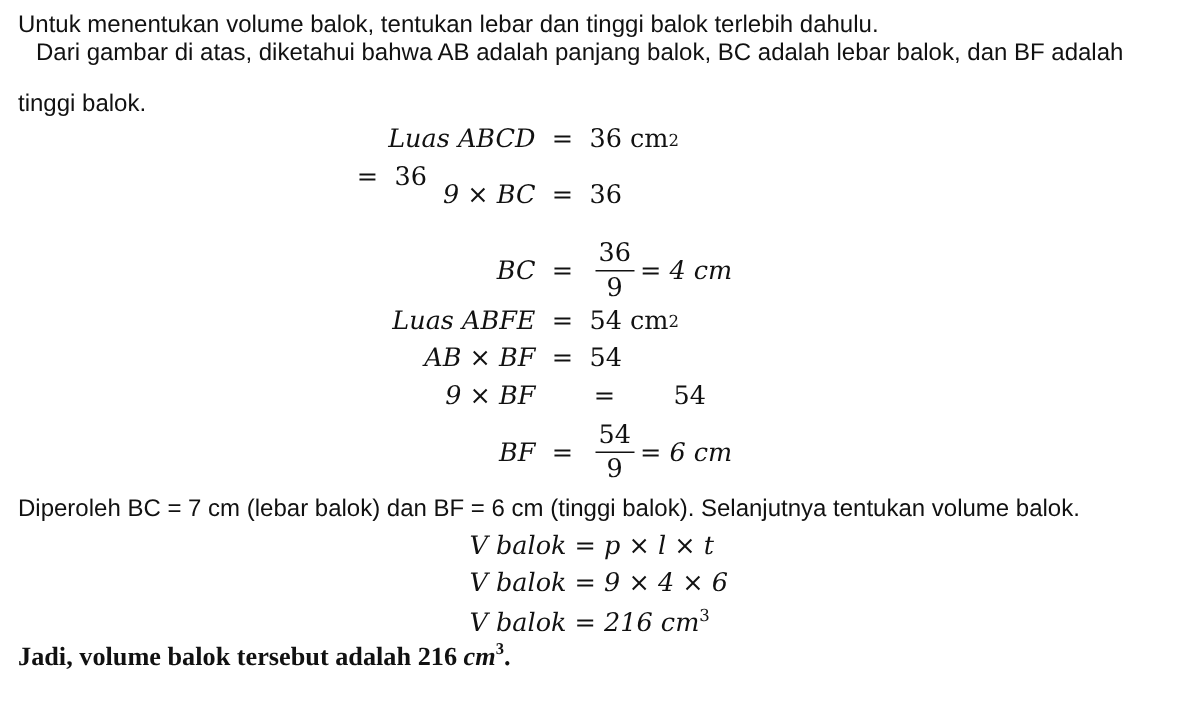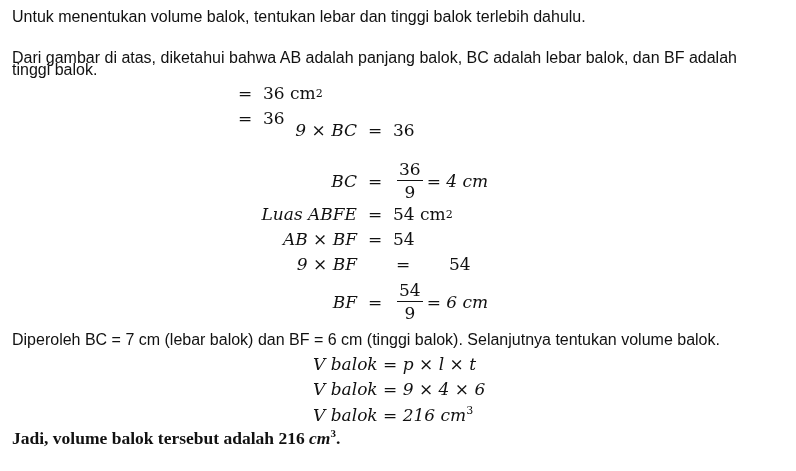--- a/index.html
+++ b/index.html
@@ -15,24 +15,25 @@
     .frac { display: inline-flex; flex-direction: column; align-items: center; margin: 0 4px; font-style: normal; }
     .frac .num { border-bottom: 1px solid #111; padding: 0 2px; line-height: 22px; }
     .frac .den { line-height: 22px; }
     .vrow { position: absolute; left: 313px; white-space: nowrap; }
     .final { position: absolute; left: 12px; top: 427px; font-family: "Liberation Serif", serif; font-weight: bold; font-size: 17.5px; white-space: nowrap; }
   </style>
 </head>
 <body>
 
 <div class="para" style="top:4px;">Untuk menentukan volume balok, tentukan lebar dan tinggi balok terlebih dahulu.</div>
-<div class="para" style="top:45px;">Dari gambar di atas, diketahui bahwa AB adalah panjang balok, BC adalah lebar balok, dan BF adalah</div>
+<div class="para" style="top:23px;margin-left:12px;">Dari gambar di atas, diketahui bahwa AB adalah panjang balok, BC adalah lebar balok, dan BF adalah</div>
 <div class="para" style="top:57px;">tinggi balok.</div>
 
 <div class="eq-row math" style="left:227px; top:83px;">
+  <span class="lhs">Luas ABCD</span>
   <span class="op">=</span>
   <span class="rhs">
       <span>36 cm</span>
       <span class="up">2</span>
     </span>
 </div>
 <div class="eq-row math" style="left:227px; top:108px;">
   <span class="op">=</span>
   <span class="rhs">36</span>
 </div>

